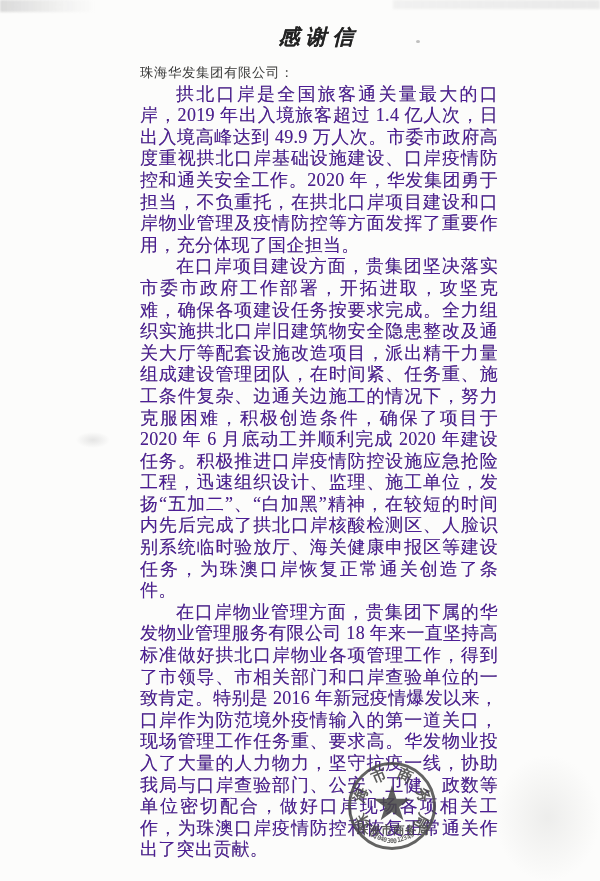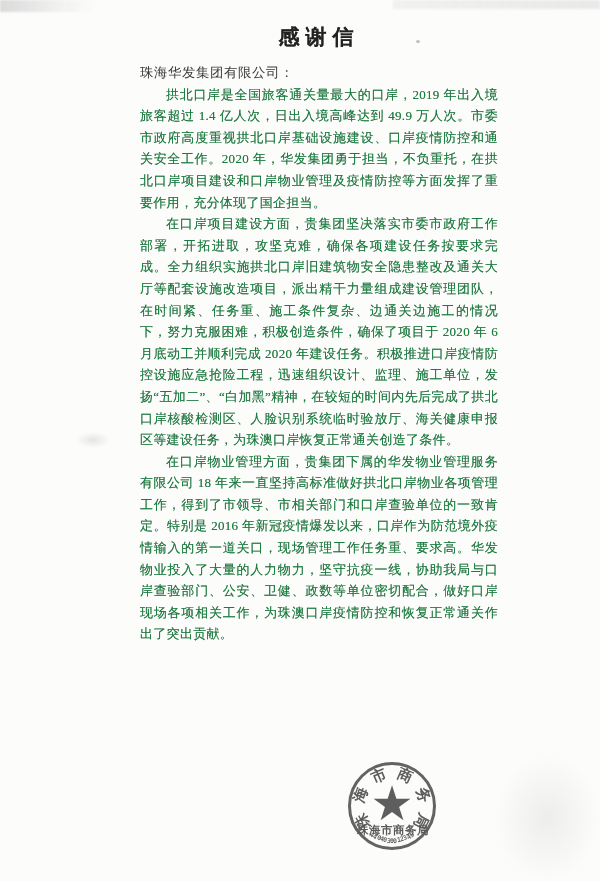--- a/index.html
+++ b/index.html
@@ -26,31 +26,32 @@
     background:radial-gradient(closest-side,rgba(225,225,223,.55),rgba(255,255,255,0));}
 
   .content{
     position:absolute;left:140px;top:24px;width:358px;
   }
   .title{
     margin:0;text-align:center;
     font-size:21px;line-height:26px;font-weight:bold;
     letter-spacing:6px;color:#222;
     text-shadow:0 0 .5px rgba(40,40,40,.7);
+    font-style:italic;
   }
   .salutation{
     margin:12px 0 0 0;
     font-size:13.4px;line-height:21.6px;
     letter-spacing:.6px;color:#3a3a3a;
   }
   .body-para{
     margin:0;
-    font-size:13px;line-height:21.6px;
+    font-size:18px;line-height:21.6px;
     text-align:justify;text-indent:2em;
-    letter-spacing:.3px;color:#15803d;
+    letter-spacing:.3px;color:#4c1d95;
     text-shadow:0 0 .4px rgba(70,70,70,.55);
   }
 
   
   .seal{
     position:absolute;left:332px;top:746px;width:120px;height:120px;
     color:#4a4a4a;opacity:.88;
   }
   .seal-ring{
     position:absolute;left:16px;top:16px;width:88px;height:88px;

